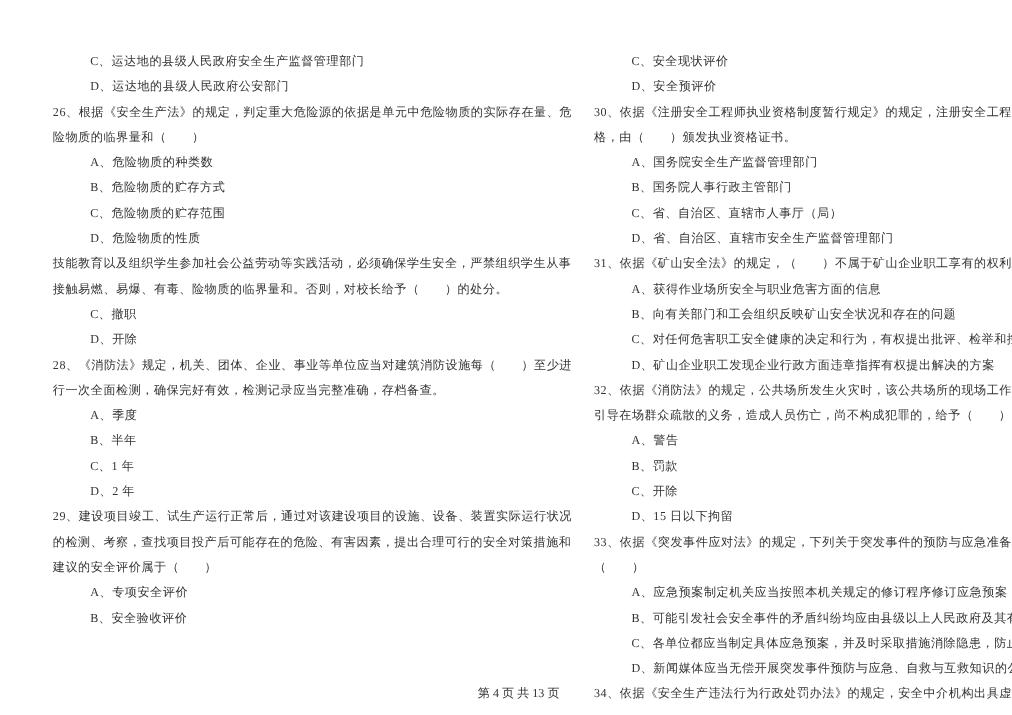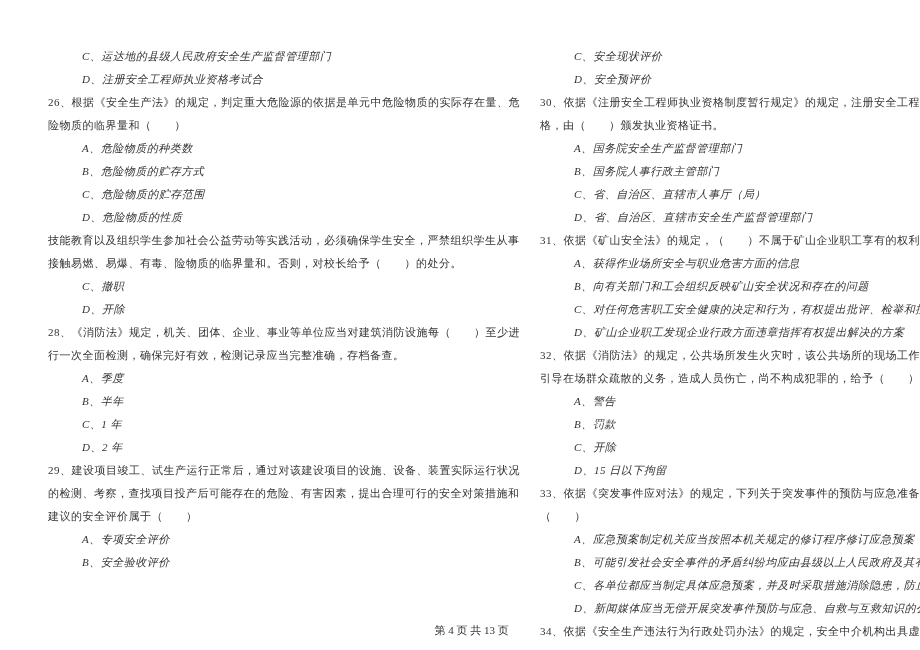--- a/index.html
+++ b/index.html
@@ -31,40 +31,39 @@
     .line {
       line-height: 23px;
       white-space: nowrap;
       letter-spacing: 0.5px;
     }
     .question {
       padding-left: 0;
     }
     .option {
       padding-left: 34px;
-      font-style: italic;
     }
     .footer {
       position: absolute;
       bottom: 12px;
       left: 0;
       right: 0;
       text-align: center;
       font-size: 11px;
       color: #333;
       padding-left: 23px;
     }
   </style>
 </head>
 <body>
 
 <div class="page-container">
   <div class="column" id="col-left">
       <div class="line option">C、运达地的县级人民政府安全生产监督管理部门</div>
-      <div class="line option">D、注册安全工程师执业资格考试合</div>
+      <div class="line option">D、运达地的县级人民政府公安部门</div>
       <div class="line question">26、根据《安全生产法》的规定，判定重大危险源的依据是单元中危险物质的实际存在量、危</div>
       <div class="line question">险物质的临界量和（　　）</div>
       <div class="line option">A、危险物质的种类数</div>
       <div class="line option">B、危险物质的贮存方式</div>
       <div class="line option">C、危险物质的贮存范围</div>
       <div class="line option">D、危险物质的性质</div>
       <div class="line question">技能教育以及组织学生参加社会公益劳动等实践活动，必须确保学生安全，严禁组织学生从事</div>
       <div class="line question">接触易燃、易爆、有毒、险物质的临界量和。否则，对校长给予（　　）的处分。</div>
       <div class="line option">C、撤职</div>
       <div class="line option">D、开除</div>

